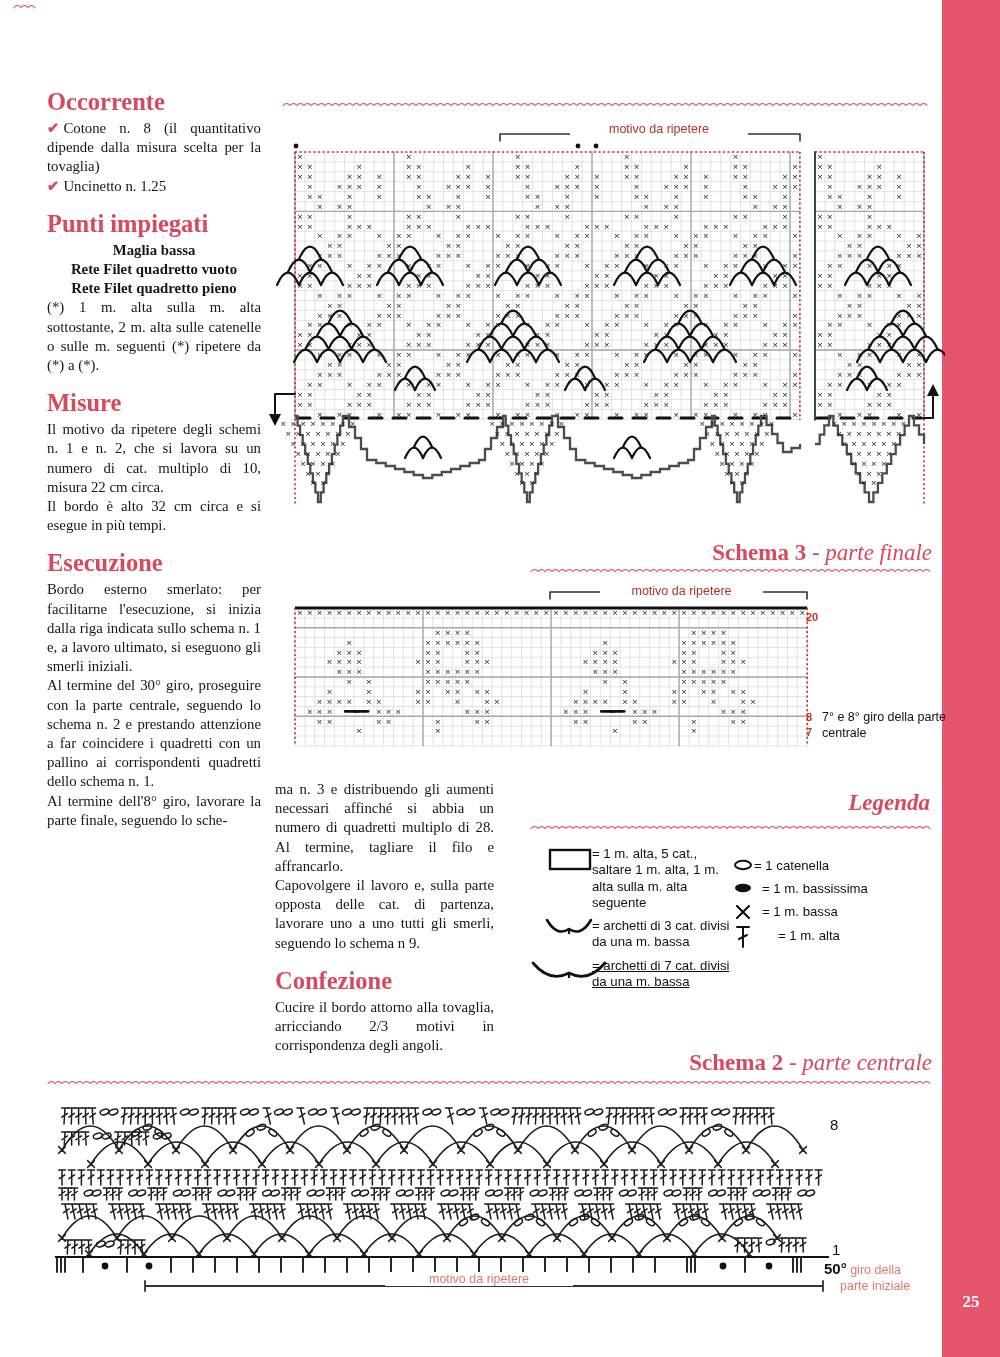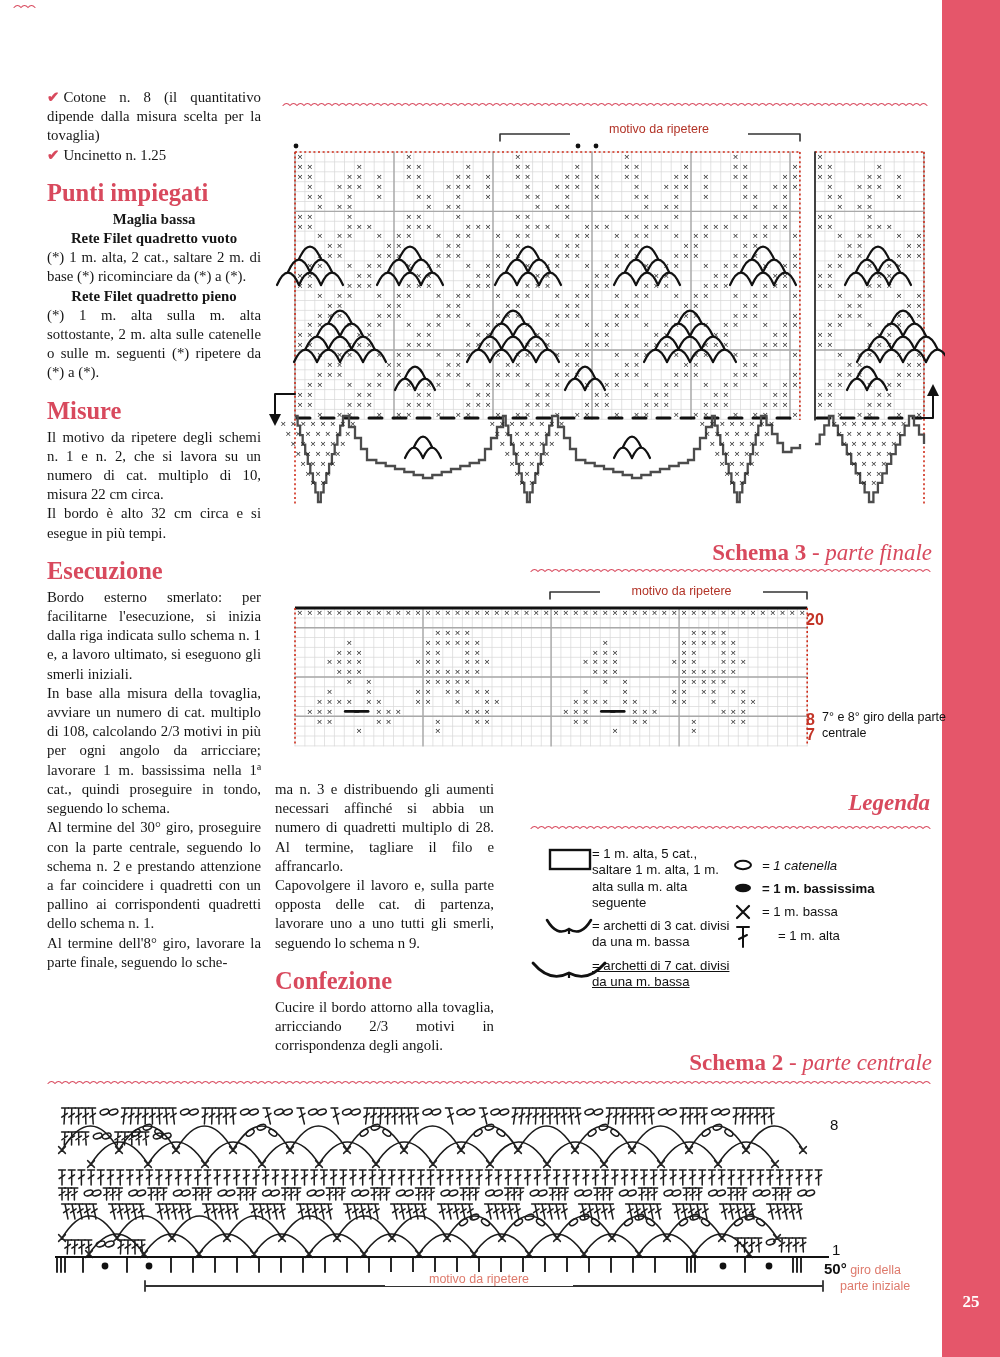--- a/index.html
+++ b/index.html
@@ -21,21 +21,21 @@
   .chk{color:#d8495d;font-weight:bold;margin-right:4px;}
   
   .schead{position:absolute;text-align:right;color:#d8495d;font-size:23px;white-space:nowrap;}
   .schead .t{font-weight:bold;}
   .schead .s{font-style:italic;}
   svg.wavy{position:absolute;}
   
   .lbl{position:absolute;font-family:"Liberation Sans", sans-serif;}
   .motivo{color:#b23327;font-size:12.5px;text-align:center;background:#fff;padding:0 4px;}
   .motivo2{color:#de7a6c;}
-  .rednum{color:#c33427;font-weight:bold;font-size:16px;}
+  .rednum{color:#c33427;font-weight:bold;font-size:11px;}
   .blknum{color:#111;font-size:15px;}
   .note{color:#111;font-size:12.5px;line-height:15.5px;}
   .salmon{color:#de7a6c;}
   
   .legenda{position:absolute;left:530px;top:790px;width:406px;height:255px;}
   .leg-title{position:absolute;right:6px;top:0;font-style:italic;font-weight:bold;
              color:#d8495d;font-size:23px;}
   .leg-item{position:absolute;font-family:"Liberation Sans", sans-serif;font-size:13.2px;
             line-height:16.4px;color:#111;}
   svg.sym{position:absolute;}
@@ -47,37 +47,36 @@
 <div class="page">
 
   <div class="redbar"></div>
   <div class="pagenum">25</div>
 
   <svg class="wavy" width="28" height="8" style="left:13px;top:2px">
       <path d="M1,5.5 q3.5,-4 7,0 q3.5,-4 7,0 q3.5,-4 7,0" fill="none" stroke="#d8495d" stroke-width="1.1" stroke-linecap="round"></path>
     </svg>
 
   <div class="col leftcol">
+    <h2 class="sec">Occorrente</h2>
     <p><span class="chk">✔</span><span>Cotone n. 8 (il quantitativo dipende dalla misura scelta per la tovaglia)</span></p>
     <p><span class="chk">✔</span><span>Uncinetto n. 1.25</span></p>
 
     <h2 class="sec">Punti impiegati</h2>
     <p class="b">Maglia bassa</p>
     <p class="b">Rete Filet quadretto vuoto</p>
-    <p>(*) 1 m. alta, 2 cat., saltare 2 m. di base (*) ricominciare da (*) a (*).</p>
     <p class="b">Rete Filet quadretto pieno</p>
     <p>(*) 1 m. alta sulla m. alta sottostante, 2 m. alta sulle catenelle o sulle m. seguenti (*) ripetere da (*) a (*).</p>
 
     <h2 class="sec">Misure</h2>
     <p>Il motivo da ripetere degli schemi n. 1 e n. 2, che si lavora su un numero di cat. multiplo di 10, misura 22 cm circa.</p>
     <p>Il bordo è alto 32 cm circa e si esegue in più tempi.</p>
 
     <h2 class="sec">Esecuzione</h2>
     <p>Bordo esterno smerlato: per facilitarne l'esecuzione, si inizia dalla riga indicata sullo schema n. 1 e, a lavoro ultimato, si eseguono gli smerli iniziali.</p>
-    <p>In base alla misura della tovaglia, avviare un numero di cat. multiplo di 108, calcolando 2/3 motivi in più per ogni angolo da arricciare; lavorare 1 m. bassissima nella 1ª cat., quindi proseguire in tondo, seguendo lo schema.</p>
     <p>Al termine del 30° giro, proseguire con la parte centrale, seguendo lo schema n. 2 e prestando attenzione a far coincidere i quadretti con un pallino ai corrispondenti quadretti dello schema n. 1.</p>
     <p>Al termine dell'8° giro, lavorare la parte finale, seguendo lo sche-</p>
   </div>
 
   <div class="col midcol">
     <p>ma n. 3 e distribuendo gli aumenti necessari affinché si abbia un numero di quadretti multiplo di 28. Al termine, tagliare il filo e affrancarlo.</p>
     <p>Capovolgere il lavoro e, sulla parte opposta delle cat. di partenza, lavorare uno a uno tutti gli smerli, seguendo lo schema n 9.</p>
     <h2 class="sec">Confezione</h2>
     <p>Cucire il bordo attorno alla tovaglia, arricciando 2/3 motivi in corrispondenza degli angoli.</p>
   </div>
@@ -1296,26 +1295,26 @@
 
     <svg class="sym" style="left:0px;top:166px" width="80" height="30">
         <path d="M3,7 Q20,27 39,17 Q58,27 75,7" fill="none" stroke="#111" stroke-width="2.8" stroke-linecap="round"></path>
         <path d="M39,17 v5" stroke="#111" stroke-width="2.2"></path>
       </svg>
     <div class="leg-item" style="left:62px;top:168px;width:150px;text-decoration:underline;">= archetti di 7 cat. divisi da una m. bassa</div>
 
     <svg class="sym" style="left:202px;top:68px" width="24" height="14">
         <ellipse cx="11" cy="7" rx="8" ry="4.2" fill="none" stroke="#111" stroke-width="2"></ellipse>
       </svg>
-    <div class="leg-item" style="left:232px;top:68px;width:150px;font-style:italic;">= 1 catenella</div>
+    <div class="leg-item" style="left:224px;top:68px;width:150px;">= 1 catenella</div>
 
     <svg class="sym" style="left:202px;top:91px" width="24" height="14">
         <ellipse cx="11" cy="7" rx="8" ry="4.2" fill="#111"></ellipse>
       </svg>
-    <div class="leg-item" style="left:232px;top:91px;width:150px;font-weight:bold;">= 1 m. bassissima</div>
+    <div class="leg-item" style="left:232px;top:91px;width:150px;">= 1 m. bassissima</div>
 
     <svg class="sym" style="left:204px;top:113px" width="18" height="18">
         <path d="M3,3 L15,15 M15,3 L3,15" stroke="#111" stroke-width="2.2" stroke-linecap="round"></path>
       </svg>
     <div class="leg-item" style="left:232px;top:114px;width:150px;">= 1 m. bassa</div>
 
     <svg class="sym" style="left:205px;top:134px" width="16" height="28">
         <path d="M8,3 V23 M2,3 H14 M4,15 L12,11" stroke="#111" stroke-width="2" stroke-linecap="round" fill="none"></path>
       </svg>
     <div class="leg-item" style="left:248px;top:138px;width:150px;">= 1 m. alta</div>

